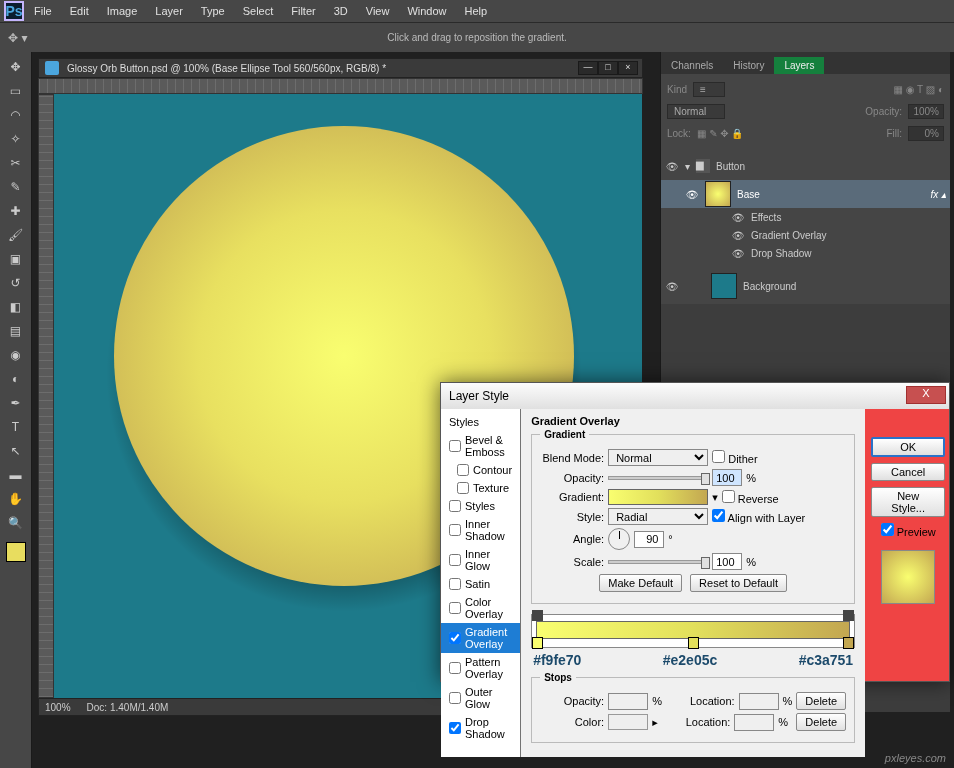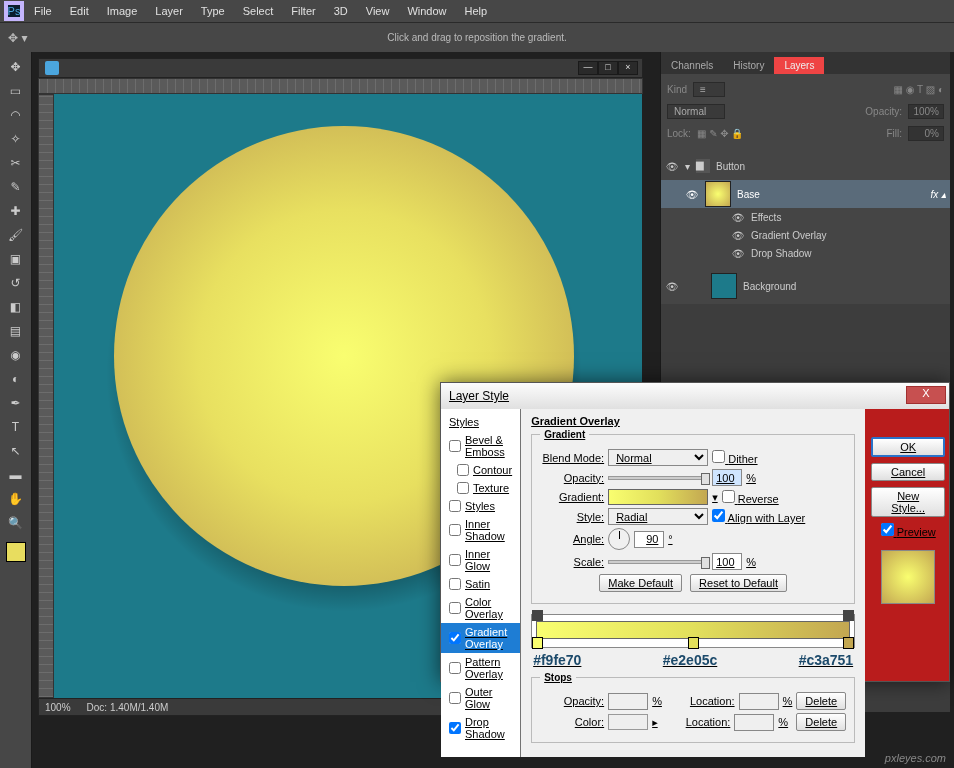--- a/index.html
+++ b/index.html
@@ -1,20 +1,20 @@
 <!DOCTYPE html>
 <html><head>
 <meta charset="utf-8">
 <style>
 * { box-sizing: border-box; margin: 0; padding: 0; font-family: "Segoe UI", Tahoma, sans-serif; }
 body { background: #0a0a0a; width: 954px; height: 768px; overflow: hidden; position: relative; color: #ccc; font-size: 11px; }
 
 
 .menubar { background: #474747; height: 22px; display: flex; align-items: center; padding-left: 4px; gap: 2px; }
-.ps-logo { width: 20px; height: 20px; background: #0b1d2e; color: #4ba6de; font-weight: normal; font-size: 11px; display: flex; align-items: center; justify-content: center; border: 4px solid #c4b5fd; }
+.ps-logo { width: 20px; height: 20px; background: #0b1d2e; color: #4ba6de; font-weight: bold; font-size: 14px; display: flex; align-items: center; justify-content: center; border: 2px solid #c4b5fd; }
 .menubar .mi { color: #e0e0e0; padding: 2px 8px; cursor: default; font-size: 11px; }
 
 
 .optbar { background: #474747; height: 30px; border-top: 1px solid #2a2a2a; display: flex; align-items: center; justify-content: center; color: #bbb; font-size: 10px; position: relative; }
 .optbar .tool-icon { position: absolute; left: 8px; font-size: 12px; }
 
 
 .main { position: absolute; top: 52px; left: 0; right: 0; bottom: 0; background: #202020; display: flex; }
 .tools { width: 32px; background: #474747; border-right: 1px solid #1a1a1a; padding-top: 4px; display: flex; flex-direction: column; align-items: center; gap: 2px; }
 .tools .t { width: 26px; height: 22px; color: #ccc; font-size: 12px; display: flex; align-items: center; justify-content: center; cursor: pointer; }
@@ -33,37 +33,37 @@
 .ruler-v::before { content: ""; position: absolute; inset: 0; background: repeating-linear-gradient(0deg, #888 0 1px, transparent 1px 8px); opacity: 0.4; }
 .canvas { width: 588px; height: 604px; background: #1d7a8a; position: relative; overflow: hidden; }
 .orb-shadow { position: absolute; left: 50px; top: 40px; width: 480px; height: 480px; border-radius: 50%; background: radial-gradient(circle at 50% 50%, rgba(0,0,0,0.55) 50%, rgba(0,0,0,0) 70%); }
 .orb { position: absolute; left: 60px; top: 32px; width: 460px; height: 460px; border-radius: 50%; background: radial-gradient(circle at 50% 50%, #f9fe70 0%, #e8e060 45%, #c3a751 90%); }
 .docfoot { height: 18px; background: #3a3a3a; border: 1px solid #222; width: 605px; font-size: 10px; color: #ccc; display: flex; align-items: center; padding-left: 6px; gap: 16px; }
 
 
 .rpanels { width: 290px; background: #3d3d3d; border-left: 1px solid #1a1a1a; height: 660px; position: absolute; right: 4px; top: 0; }
 .ptabs { display: flex; background: #333; height: 22px; align-items: flex-end; }
 .ptab { padding: 3px 10px; font-size: 10px; color: #aaa; background: #333; }
-.ptab.active { background: #ef4444; color: #eee; }
+.ptab.active { background: #15803d; color: #eee; }
 .pbody { background: #454545; padding: 4px 6px; font-size: 10px; }
 .prow { display: flex; align-items: center; gap: 6px; height: 22px; color: #888; }
 .prow .sel { background: #3a3a3a; border: 1px solid #2a2a2a; padding: 1px 18px 1px 6px; color: #aaa; }
 .prow .num { background: #333; padding: 1px 4px; border: 1px solid #2a2a2a; width: 36px; text-align: right; }
 .layerlist { background: #454545; padding: 4px 0; }
 .layer { display: flex; align-items: center; height: 28px; padding: 0 4px; gap: 6px; font-size: 10px; }
 .layer.sel { background: #5a6b7a; color: #fff; }
 .eye { width: 14px; text-align: center; font-size: 10px; }
 .thumb { width: 26px; height: 26px; border: 1px solid #222; }
 .thumb.base { background: radial-gradient(circle at 50% 50%, #f9fe70, #c3a751); }
 .thumb.bgc { background: #1d7a8a; }
 .thumb.fold { background: #555; width: 14px; height: 14px; border: none; }
 .sublayer { padding-left: 70px; height: 18px; display: flex; align-items: center; font-size: 10px; color: #ccc; gap: 6px; }
 
 
-.dlg { position: absolute; left: 440px; top: 382px; width: 510px; height: 300px; background: #b91c1c; border: 1px solid #555; box-shadow: 0 0 20px rgba(0,0,0,0.6); color: #000; font-size: 11px; text-decoration: underline; }
+.dlg { position: absolute; left: 440px; top: 382px; width: 510px; height: 300px; background: #ef4444; border: 1px solid #555; box-shadow: 0 0 20px rgba(0,0,0,0.6); color: #000; font-size: 11px; }
 .dlg-title { height: 26px; background: linear-gradient(#fcfcfc, #e0e0e0); display: flex; align-items: center; padding-left: 8px; font-size: 12px; position: relative; }
 .dlg-close { position: absolute; right: 3px; top: 3px; width: 40px; height: 18px; background: #c75050; color: #fff; text-align: center; border: 1px solid #a03030; font-size: 11px; }
 .dlg-body { display: flex; height: 348px; }
 .dlg-left { width: 140px; border-right: 1px solid #737373; background: #fff; padding: 4px 0; }
 .dlg-left .hdr { padding: 3px 8px; font-size: 11px; }
 .dlg-left .itm { padding: 3px 8px; display: flex; align-items: center; gap: 4px; }
 .dlg-left .itm.sub { padding-left: 16px; }
 .dlg-left .itm.sel { background: #1e7dd4; color: #fff; }
 .dlg-left input[type=checkbox] { width: 12px; height: 12px; }
 .dlg-mid { flex: 1; padding: 6px 10px; background: #f0f0f0; display: flex; flex-direction: column; }
@@ -139,20 +139,21 @@
     <div class="t">↖</div>
     <div class="t">▬</div>
     <div class="t">✋</div>
     <div class="t">🔍</div>
     <div class="fg"></div>
   </div>
 
   <div class="docwrap">
     <div class="dochdr">
       <span class="wi"></span>
+      <span>Glossy Orb Button.psd @ 100% (Base    Ellipse Tool 560/560px, RGB/8) *</span>
       <span class="wctrl">
         <span>—</span>
         <span>□</span>
         <span>×</span>
       </span>
     </div>
     <div class="ruler-h"></div>
     <div class="docbody">
       <div class="ruler-v"></div>
       <div class="canvas">

